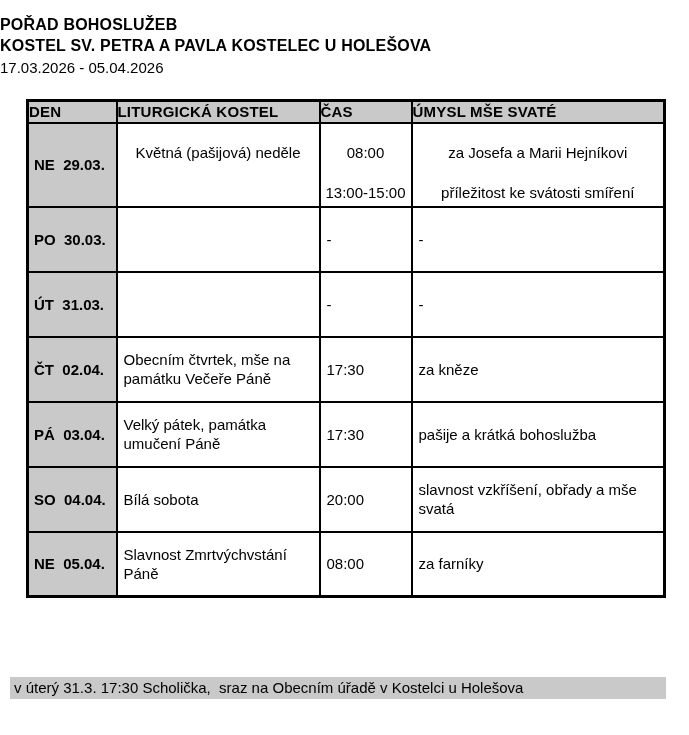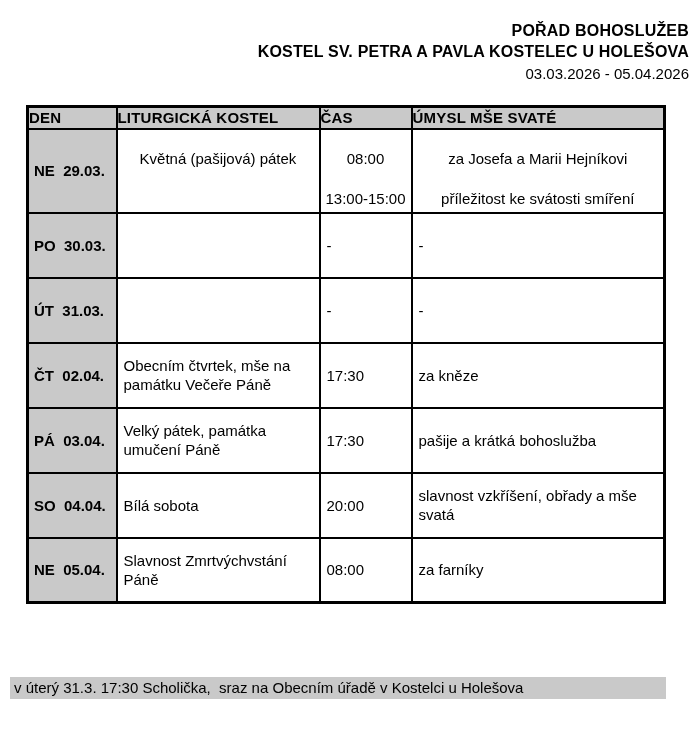--- a/index.html
+++ b/index.html
@@ -4,21 +4,21 @@
 <style>
   * { margin: 0; padding: 0; box-sizing: border-box; }
   html, body { background: #ffffff; }
   body {
     width: 689px; height: 735px;
     font-family: "Liberation Sans", sans-serif;
     color: #000000;
     position: relative;
     overflow: hidden;
   }
-  .doc-header { text-align: right; padding-top: 20px; }
+  .doc-header { text-align: left; padding-top: 14px; }
   .doc-title, .doc-subtitle {
     font-size: 16px; font-weight: bold; line-height: 21px;
     letter-spacing: 0.2px;
   }
   .doc-daterange { font-size: 15px; line-height: 21px; margin-top: 1px; }
 
   table.schedule {
     border-collapse: collapse;
     table-layout: fixed;
     width: 637px;
@@ -70,21 +70,21 @@
     padding-left: 4px;
     white-space: pre;
   }
 </style>
 </head>
 <body>
 
 <div class="doc-header">
   <div class="doc-title">POŘAD BOHOSLUŽEB</div>
   <div class="doc-subtitle">KOSTEL SV. PETRA A PAVLA KOSTELEC U HOLEŠOVA</div>
-  <div class="doc-daterange">03.03.2026 - 05.04.2026</div>
+  <div class="doc-daterange">17.03.2026 - 05.04.2026</div>
 </div>
 
 <table class="schedule">
   <colgroup>
     <col style="width:89px">
       <col style="width:203px">
       <col style="width:92px">
       <col style="width:253px">
   </colgroup>
   <thead>
@@ -93,21 +93,21 @@
       <th>LITURGICKÁ KOSTEL</th>
       <th>ČAS</th>
       <th>ÚMYSL MŠE SVATÉ</th>
     </tr>
   </thead>
   <tbody>
     <tr class="row-first">
       <td class="day-cell">NE  29.03.</td>
       <td>
         <div class="stack">
-          <div class="line">Květná (pašijová) pátek</div>
+          <div class="line">Květná (pašijová) neděle</div>
           <div class="line"></div>
         </div>
       </td>
       <td>
         <div class="stack">
           <div class="line">08:00</div>
           <div class="line">13:00-15:00</div>
         </div>
       </td>
       <td>

